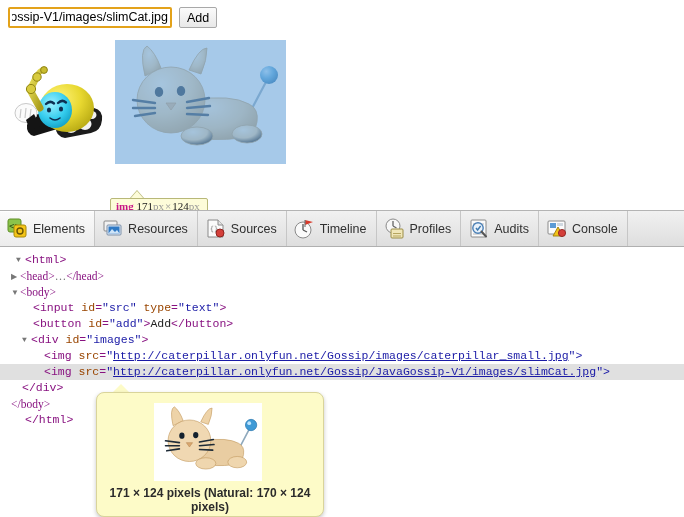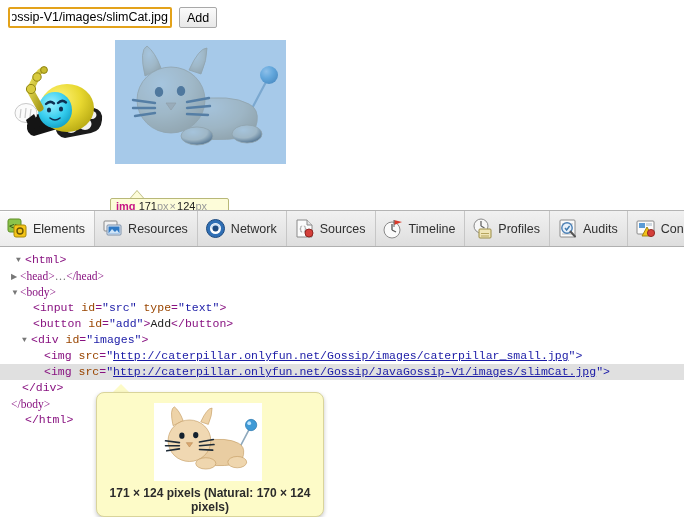--- a/index.html
+++ b/index.html
@@ -65,22 +65,22 @@
     background: rgba(111, 168, 220, 0.62);
     pointer-events: none;
   }
 
   
   .size-badge {
     position: absolute; left: 110px; top: 162px;
     background: #fdfcd9;
     border: 1px solid #b8b878;
     border-radius: 2px;
-    padding: 1px 21px 2px 5px;
-    font-family: Liberation Sans, sans-serif;
+    padding: 1px 7px 2px 5px;
+    font-family: Liberation Serif, serif;
     font-size: 11px;
     line-height: 13px;
     white-space: nowrap;
     color: #333;
   }
   .size-badge .tag-name { color: #c71585; font-weight: bold; }
   .size-badge .num { color: #222; }
   .size-badge .unit { color: #999; }
   .size-badge .times { color: #999; padding: 0 1px; }
   .badge-arrow {
@@ -323,29 +323,20 @@
     <div class="dt-tab">
       <svg class="tab-ico" viewBox="0 0 21 21">
         <rect x="2" y="3" width="13" height="10" rx="1" fill="#f2f2f2" stroke="#8a8a8a" stroke-width="1"></rect>
         <rect x="5" y="7" width="14" height="10" rx="1" fill="#dfe9f5" stroke="#7b8fa8" stroke-width="1"></rect>
         <rect x="6.5" y="8.5" width="11" height="7" fill="#2f79c4"></rect>
         <path d="M6.5 15.5 L10 11 L13 14 L15 12 L17.5 15.5 z" fill="#cfe4f7"></path>
       </svg>
       <span class="tab-label">Resources</span>
     </div>
 
-    <div class="dt-tab">
-      <svg class="tab-ico" viewBox="0 0 21 21">
-        <circle cx="10.5" cy="10.5" r="9" fill="#2f6fb5" stroke="#1d4a80" stroke-width="1"></circle>
-        <circle cx="10.5" cy="10.5" r="5.5" fill="#ffffff"></circle>
-        <path d="M5.5 10.5 a5 5 0 0 1 10 0 z" fill="#cfe0f2"></path>
-        <circle cx="10.5" cy="10.5" r="3" fill="#1d4a80"></circle>
-      </svg>
-      <span class="tab-label">Network</span>
-    </div>
 
     <div class="dt-tab">
       <svg class="tab-ico" viewBox="0 0 21 21">
         <path d="M3 2 h10 l5 5 v12 h-15 z" fill="#fbfbfb" stroke="#8a8a8a" stroke-width="1"></path>
         <path d="M13 2 v5 h5" fill="#e4e4e4" stroke="#8a8a8a" stroke-width="1"></path>
         <text x="9" y="13" font-size="7" text-anchor="middle" fill="#777" font-family="monospace">{}</text>
         <circle cx="15" cy="15" r="4" fill="#d43f3a" stroke="#8e2420" stroke-width="1"></circle>
       </svg>
       <span class="tab-label">Sources</span>
     </div>

